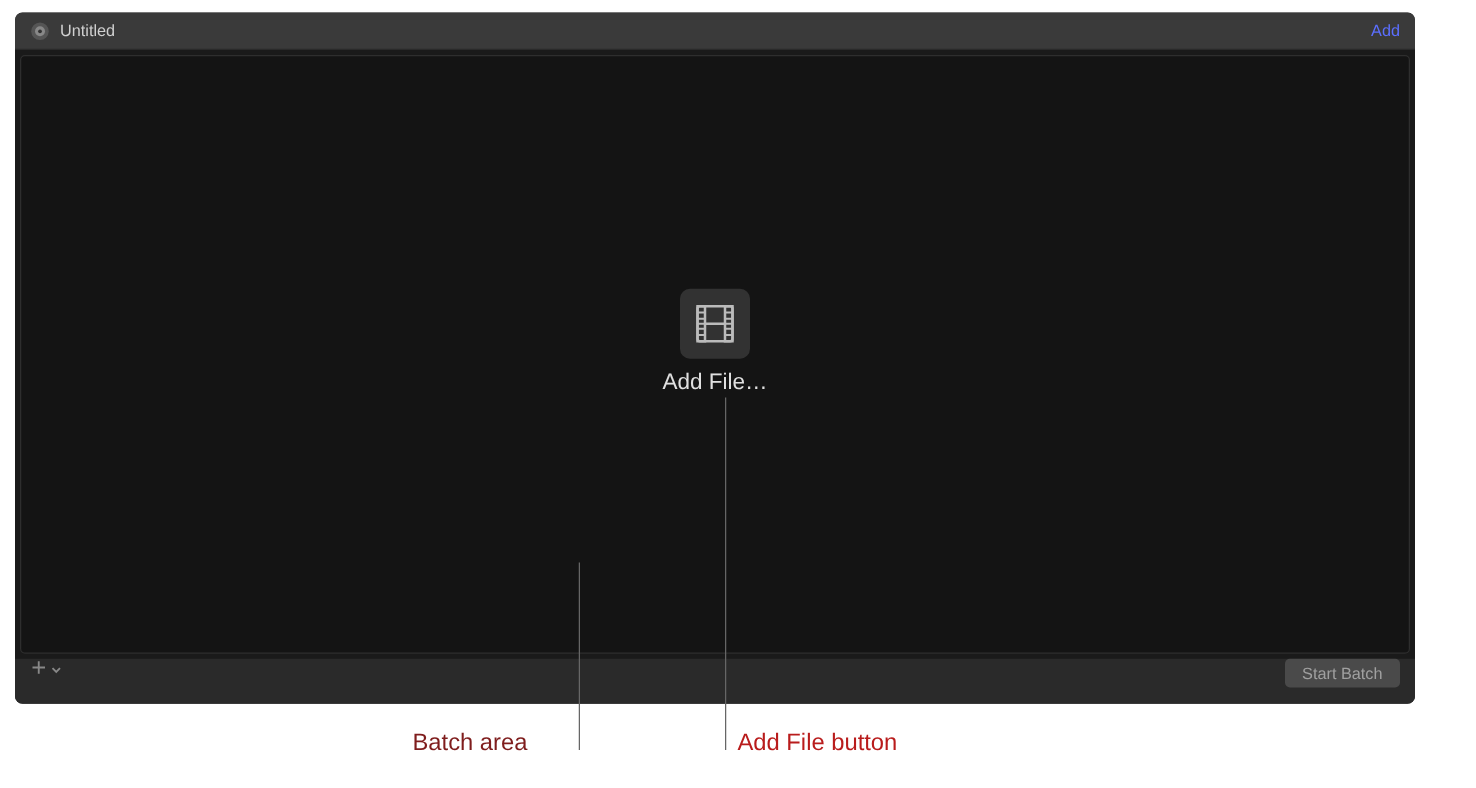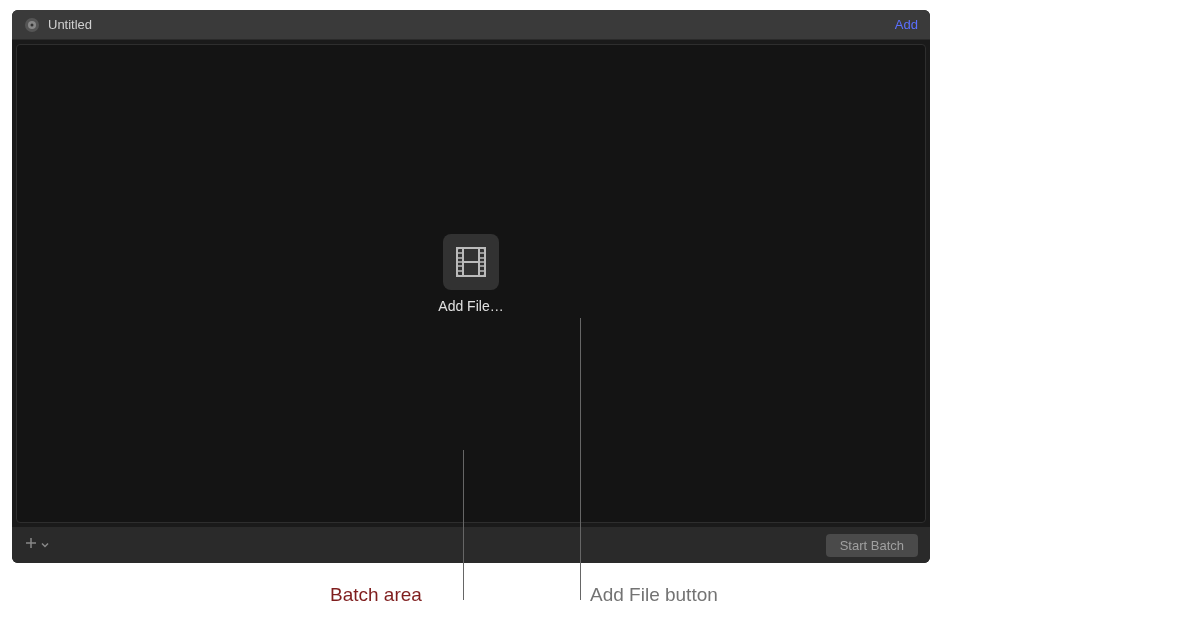--- a/index.html
+++ b/index.html
@@ -11,21 +11,21 @@
       width: 1181px;
       height: 630px;
       font-family: -apple-system, BlinkMacSystemFont, "Helvetica Neue", Arial, sans-serif;
       background: #ffffff;
       position: relative;
     }
     .app-window {
       position: absolute;
       top: 10px;
       left: 12px;
-      width: 918px;
+      width: 1120px;
       height: 553px;
       background: #1a1a1a;
       border-radius: 6px;
       overflow: hidden;
       display: flex;
       flex-direction: column;
     }
     .window-header {
       height: 30px;
       background: #3a3a3a;
@@ -77,27 +77,27 @@
       width: 56px;
       height: 56px;
       background: #323232;
       border-radius: 8px;
       display: flex;
       align-items: center;
       justify-content: center;
     }
     .add-file-label {
       color: #e0e0e0;
-      font-size: 14px;
+      font-size: 18px;
     }
     .window-footer {
       height: 36px;
       background: #2a2a2a;
       display: flex;
-      align-items: center;
+      align-items: flex-start;
       padding: 0 12px;
     }
     .plus-dropdown {
       display: flex;
       align-items: center;
       color: #888888;
       cursor: pointer;
       gap: 2px;
     }
     .footer-spacer {
@@ -134,21 +134,21 @@
       top: 318px;
       width: 1px;
       height: 282px;
       background: #666666;
     }
     .annotation-label-2 {
       position: absolute;
       left: 590px;
       top: 584px;
       font-size: 19px;
-      color: #737373;
+      color: #b91c1c;
     }
   </style>
 </head>
 <body>
 
 <div class="app-window">
   <div class="window-header">
     <span class="app-icon">
       <svg width="16" height="16" viewBox="0 0 16 16">
         <circle cx="8" cy="8" r="7" fill="#555"></circle>

